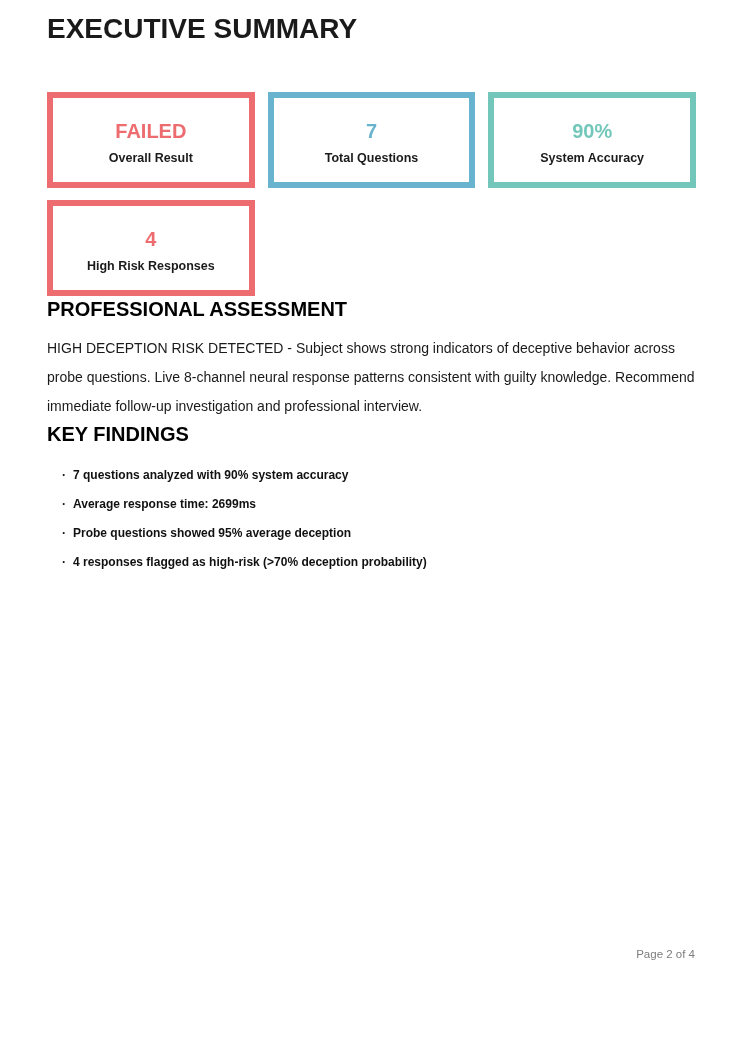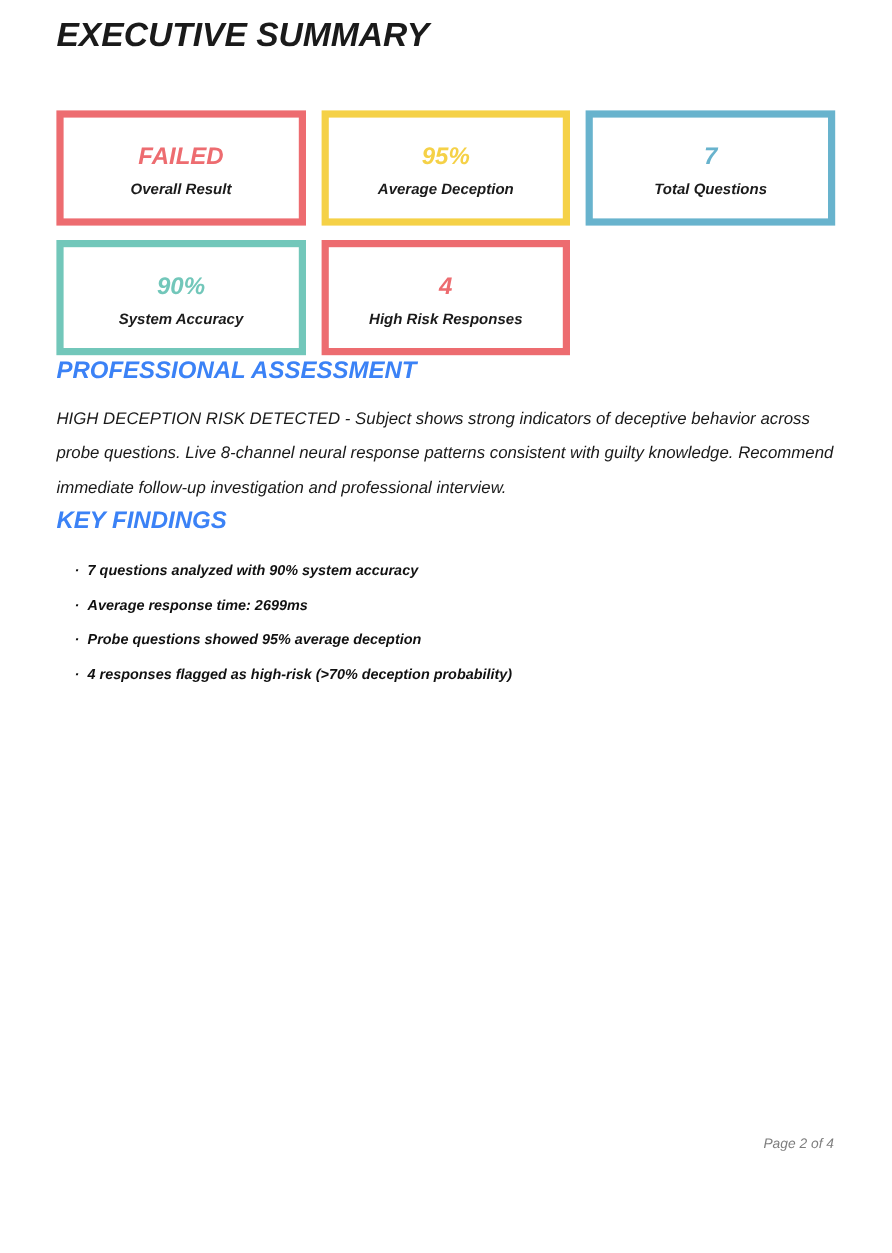--- a/index.html
+++ b/index.html
@@ -5,21 +5,20 @@
   html, body { margin: 0; padding: 0; background: #ffffff; }
   .page {
     position: relative;
     width: 743px;
     height: 1044px;
     background: #ffffff;
     font-family: "Liberation Sans", sans-serif;
     color: #1a1a1a;
     overflow: hidden;
     box-sizing: border-box;
-    font-style: italic;
   }
   .content { padding: 0 47px; }
 
   h1.title {
     margin: 0;
     padding-top: 12px;
     font-size: 28px;
     line-height: 34px;
     font-weight: bold;
     color: #1a1a1a;
@@ -55,21 +54,21 @@
     font-weight: bold;
     color: #1b1b1b;
     line-height: 14px;
   }
 
   h2.section-heading {
     margin: 0;
     font-size: 20px;
     line-height: 26px;
     font-weight: bold;
-    color: #3b82f6;
+    color: #000000;
   }
   .assessment-heading { margin-top: 45px; }
   .findings-heading { margin-top: 14px; }
 
   p.assessment-body {
     margin: 12px 0 0 0;
     font-size: 14px;
     line-height: 29px;
     color: #1a1a1a;
     max-width: 649px;
@@ -107,24 +106,20 @@
 
     <h1 class="title">EXECUTIVE SUMMARY</h1>
 
     <div class="cards">
 
       <div class="card" style="border-color: rgb(237, 108, 112);">
         <div class="value" style="color: rgb(237, 108, 112);">FAILED</div>
         <div class="label">Overall Result</div>
       </div>
 
-      <div class="card" style="border-color: rgb(245, 209, 71);">
-        <div class="value" style="color: rgb(245, 209, 71);">95%</div>
-        <div class="label">Average Deception</div>
-      </div>
 
       <div class="card" style="border-color: rgb(104, 179, 205);">
         <div class="value" style="color: rgb(104, 179, 205);">7</div>
         <div class="label">Total Questions</div>
       </div>
 
       <div class="card" style="border-color: rgb(114, 199, 186);">
         <div class="value" style="color: rgb(114, 199, 186);">90%</div>
         <div class="label">System Accuracy</div>
       </div>

